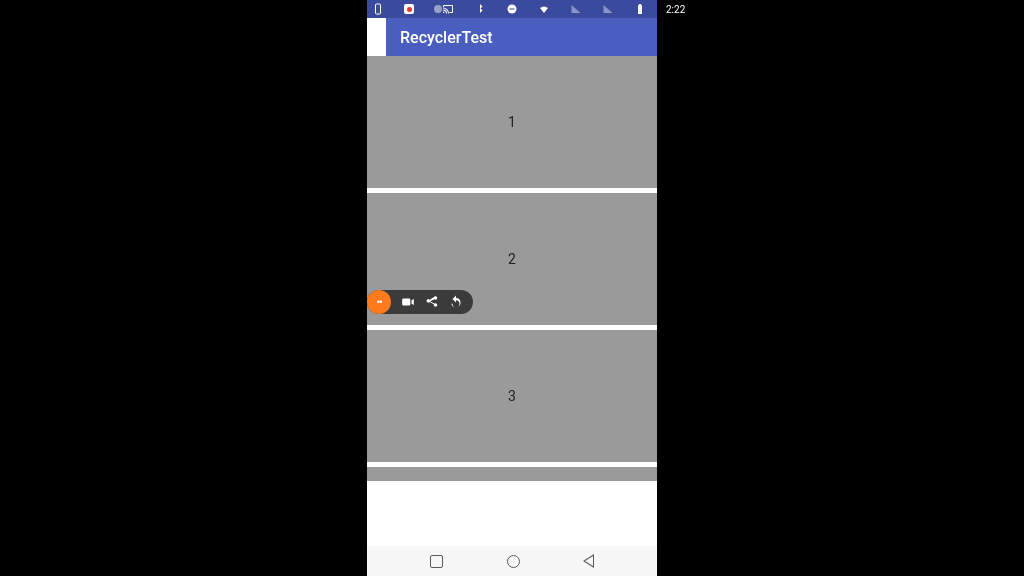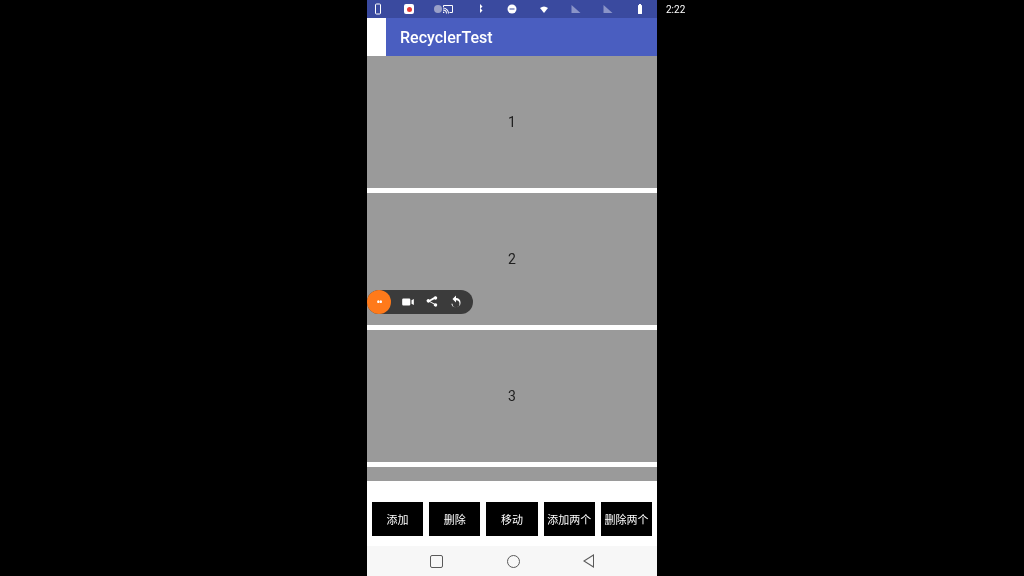--- a/index.html
+++ b/index.html
@@ -196,27 +196,20 @@
     </div>
     <div class="list-item">
       <span>2</span>
     </div>
     <div class="list-item">
       <span>3</span>
     </div>
     <div class="list-item peek"></div>
   </div>
 
-  <div class="button-row">
-    <div class="btn">添加</div>
-    <div class="btn">删除</div>
-    <div class="btn">移动</div>
-    <div class="btn">添加两个</div>
-    <div class="btn">删除两个</div>
-  </div>
 
   <div class="navbar">
     <div class="nav-icon nav-square"></div>
     <div class="nav-icon nav-circle"></div>
     <div class="nav-tri"></div>
   </div>
 
   <div class="recorder">
     <div class="handle">••</div>
     <svg viewBox="0 0 24 24">

